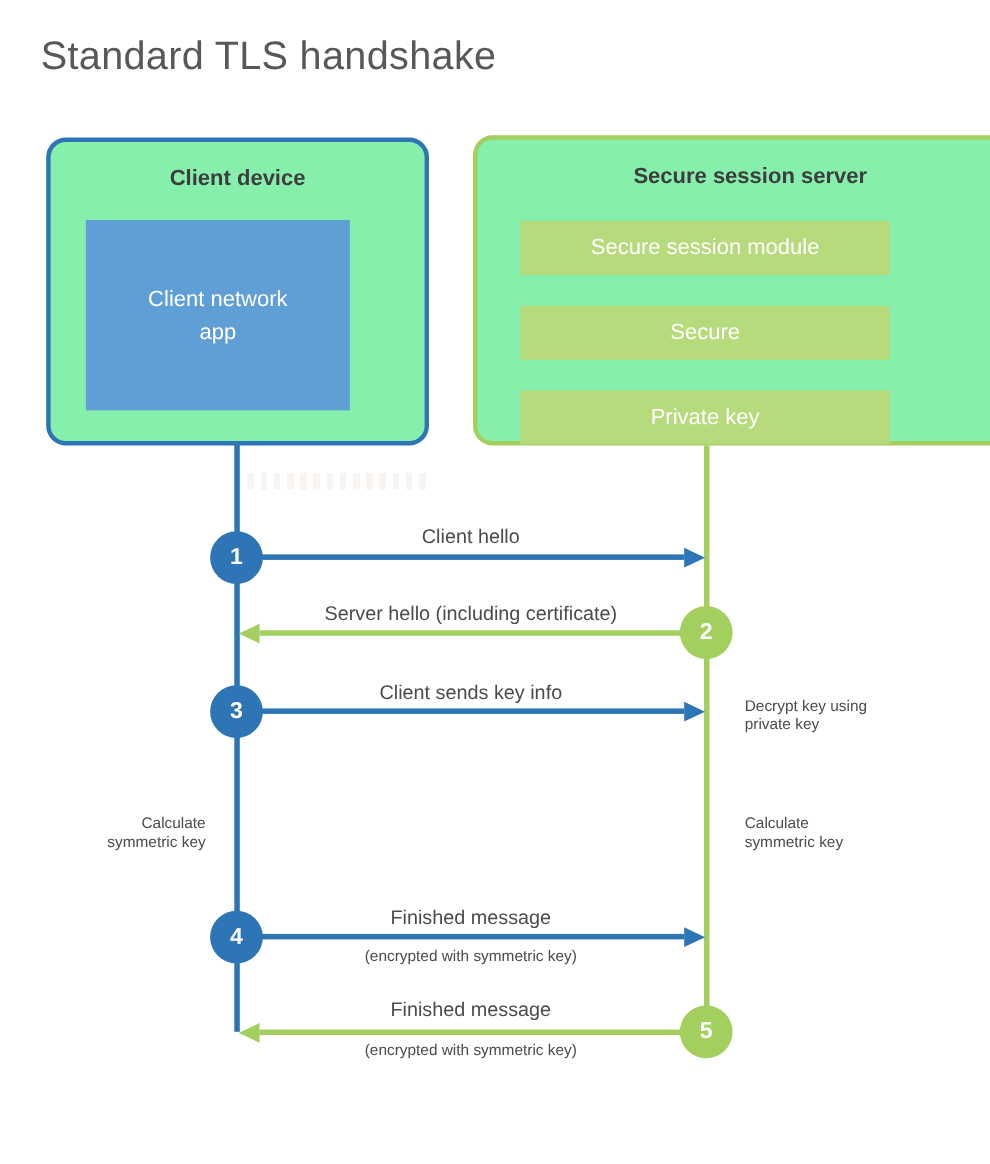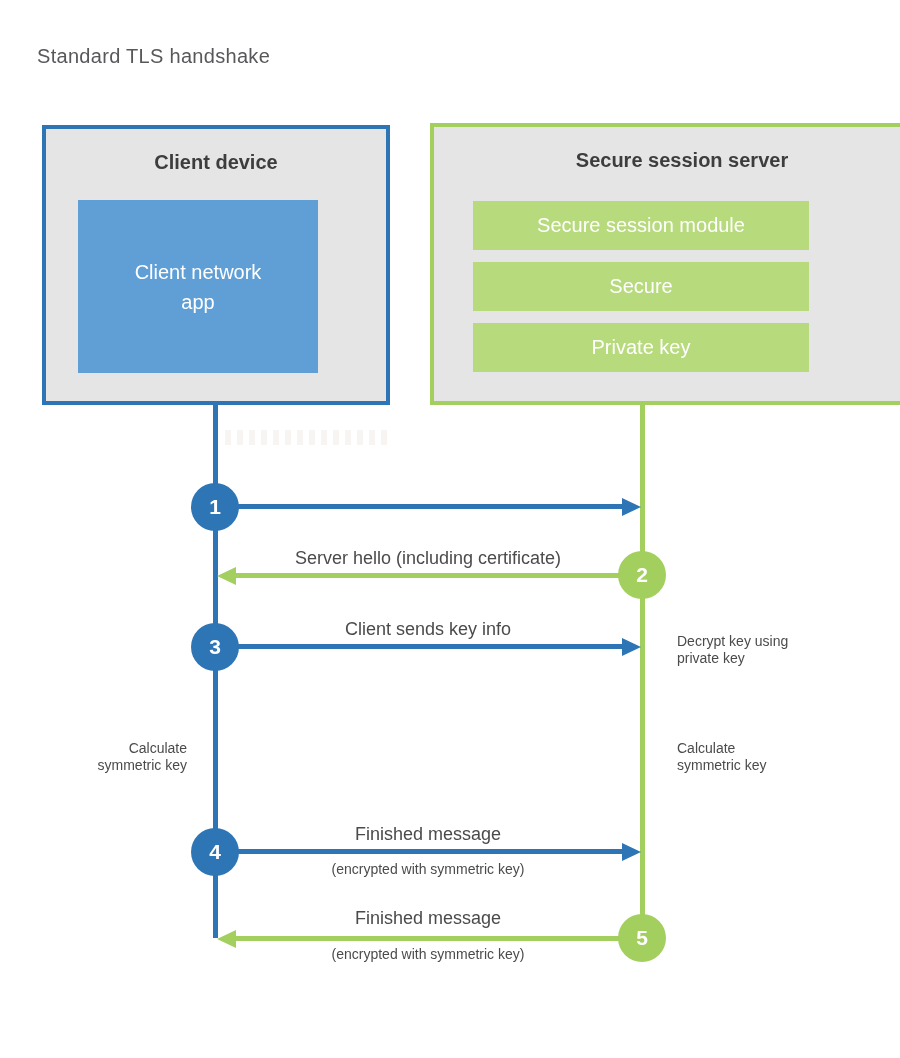--- a/index.html
+++ b/index.html
@@ -4,43 +4,43 @@
 <style>
   * { margin:0; padding:0; box-sizing:border-box; }
   html,body { background:#ffffff; }
   body {
     width:900px; height:1058px; position:relative; overflow:hidden;
     font-family:"Liberation Sans", sans-serif;
   }
   .canvas { position:absolute; inset:0; }
 
   .title {
-    position:absolute; left:37px; top:45px;
-    font-size:20px; font-weight:300; letter-spacing:.3px;
+    position:absolute; left:37px; top:30px;
+    font-size:36px; font-weight:300; letter-spacing:.3px;
     color:var(--title_text,#57585b);
   }
 
   
-  .entity { position:absolute; background:#e5e5e5; }
+  .entity { position:absolute; background:#86efac;border-radius:18px; }
   .client-box { left:42px;  top:125px; width:348px; height:280px; border:4px solid var(--blue,#2e75b6); }
   .server-box { left:430px; top:123px; width:504px; height:282px; border:4px solid var(--green,#a3cf5f); }
   .entity-title {
     position:absolute; top:22px; left:0; width:100%; text-align:center;
     font-size:20px; font-weight:700; color:var(--heading_text,#3d3d3d);
   }
   .app-box {
     position:absolute; left:32px; top:71px; width:240px; height:173px;
     background:var(--blue_fill,#5f9fd6); color:#fff;
     display:flex; align-items:center; justify-content:center; text-align:center;
     font-size:20px; line-height:30px;
   }
   .app-box span { white-space:pre-line; }
   .modules {
     position:absolute; left:39px; top:74px; width:336px;
-    display:flex; flex-direction:column; gap:12px;
+    display:flex; flex-direction:column; gap:28px;
   }
   .module {
     height:49px; background:var(--green_fill,#b7da7d); color:#fff;
     display:flex; align-items:center; justify-content:center; font-size:20px;
   }
 
   
   .vline { position:absolute; width:5px; }
   .client-line { left:213px; top:403px; height:535px; background:var(--blue,#2e75b6); }
   .server-line { left:640px; top:405px; height:533px; background:var(--green,#a3cf5f); }
@@ -135,20 +135,21 @@
       <div class="module">
         <span>Private key</span>
       </div>
     </div>
   </div>
 
   <div class="vline client-line"></div>
   <div class="vline server-line"></div>
   <div class="ghost"></div>
 
+  <div class="label l1">Client hello</div>
   <div class="arrow blue right a1">
     <span class="head"></span>
   </div>
   <div class="badge blue b1">1</div>
 
   <div class="label l2">Server hello (including certificate)</div>
   <div class="arrow green left a2">
     <span class="head"></span>
   </div>
   <div class="badge green b2">2</div>

